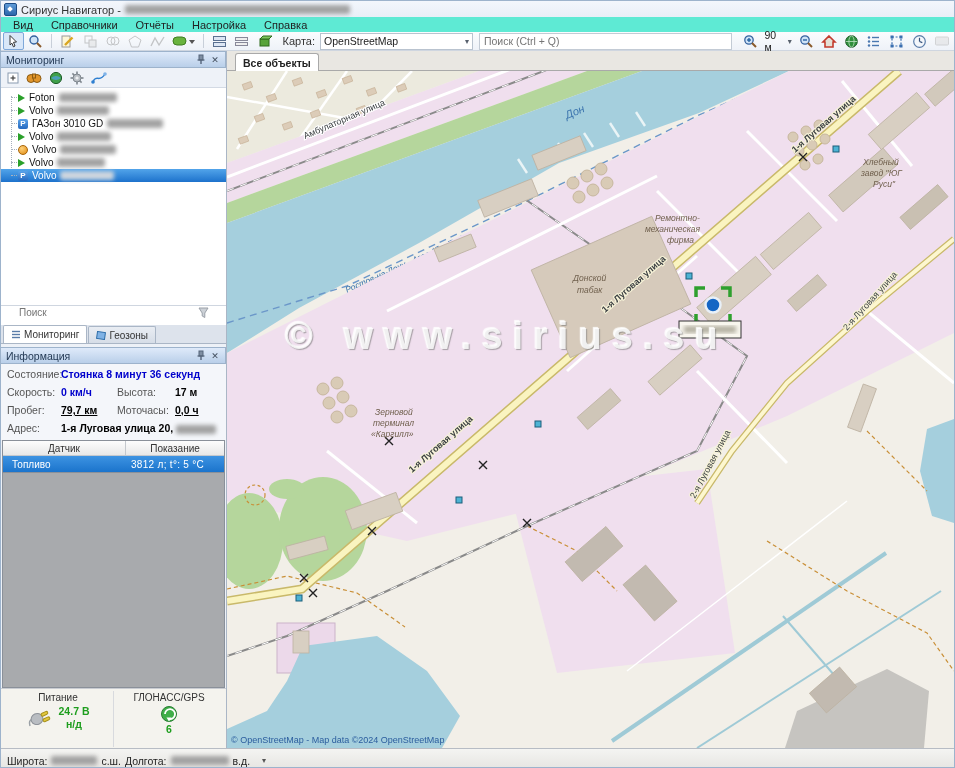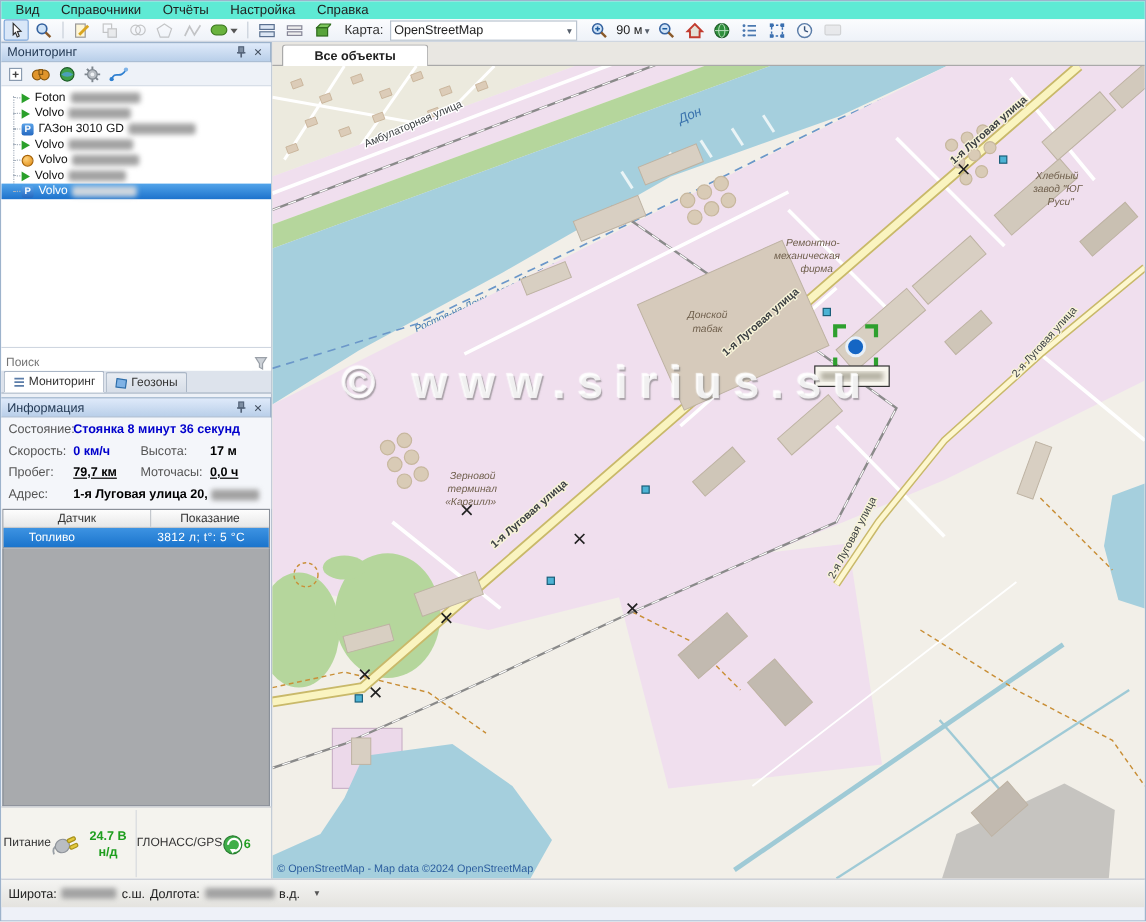--- a/index.html
+++ b/index.html
@@ -38,73 +38,78 @@
   .ptools{height:19px;display:flex;align-items:center;gap:7px;padding:0 6px;background:#eef2f8;border-bottom:1px solid #d3dae4;}
   .tree{flex:1;background:#fff;overflow:hidden;position:relative;padding-top:3px;}
   .tree::before{content:'';position:absolute;left:10px;top:8px;height:84px;border-left:1px dotted #a7b1bd;}
   .trow{height:13px;display:flex;align-items:center;gap:4px;padding-left:17px;font-size:10px;color:#111;position:relative;white-space:nowrap;}
   .trow::before{content:'';position:absolute;left:10px;top:6px;width:6px;border-top:1px dotted #a7b1bd;}
   .trow.sel{background:linear-gradient(#52a4ea,#1d72cc);color:#fff;}
   .mov{width:0;height:0;border-left:7px solid #2aa02a;border-top:4.5px solid transparent;border-bottom:4.5px solid transparent;}
   .pbadge{width:10px;height:10px;background:linear-gradient(#5aa2e8,#2468c0);color:#fff;border-radius:2px;
           font-size:8px;font-weight:bold;display:flex;align-items:center;justify-content:center;}
   .idleball{width:10px;height:10px;border-radius:50%;background:radial-gradient(circle at 35% 30%,#ffd27a,#e08a12);border:1px solid #a86408;box-sizing:border-box;}
-  .psearch{height:19px;display:flex;align-items:flex-end;background:#fff;border-top:1px solid #cfd6e0;padding:0 2px;}
+  .psearch{height:19px;display:flex;align-items:flex-start;background:#fff;border-top:1px solid #cfd6e0;padding:0 16px;}
   .psearch input{flex:1;border:none;outline:none;font-size:10px;color:#888;font-family:"Liberation Sans",sans-serif;}
   .ptabs{height:18px;display:flex;align-items:flex-end;background:#dde3ec;border-bottom:1px solid #aab6c6;padding-left:2px;gap:1px;}
   .ptab{height:16px;display:flex;align-items:center;gap:3px;padding:0 7px;font-size:10px;color:#333;
         border:1px solid #aab6c6;border-bottom:none;border-radius:2px 2px 0 0;background:linear-gradient(#e9edf3,#d6dde7);}
   .ptab.active{background:#fff;height:17px;}
   .infohead{margin-top:3px;}
   .infobody{background:#f4f6fa;padding:4px 6px 2px 6px;height:70px;box-sizing:content-box;}
   .irow{display:grid;grid-template-columns:54px 56px 58px auto;margin-bottom:6px;font-size:10.5px;align-items:baseline;}
   .irow .lab{color:#555;}
   .bluev{color:#0000cc;font-weight:bold;}
   .blackv{color:#000;font-weight:bold;}
   .und{text-decoration:underline;}
   .span3{grid-column:2 / span 3;}
   .sensortbl{border:1px solid #8a9099;margin:0 1px;background:#fff;}
   .shead{display:flex;height:14px;background:linear-gradient(#fdfdfd,#e8e8e8);border-bottom:1px solid #c4c8cd;font-size:10px;color:#333;}
   .shead .c1{width:122px;border-right:1px solid #c4c8cd;display:flex;align-items:center;justify-content:center;}
   .shead .c2{flex:1;display:flex;align-items:center;justify-content:center;}
   .srow{display:flex;height:16px;background:linear-gradient(#3d93e2,#1b74cc);color:#fff;font-size:10px;align-items:center;}
-  .srow .c1{width:122px;padding-left:21px;box-sizing:border-box;}
+  .srow .c1{width:122px;padding-left:9px;box-sizing:border-box;}
   .srow .c2{flex:1;padding-left:6px;letter-spacing:.3px;}
   .grayarea{flex:1;background:#a8aaad;border:1px solid #8a9099;border-top:none;margin:0 1px;}
   .gauges{height:56px;background:#f4f3ee;border-top:1px solid #c9ccd2;display:flex;padding:2px 2px 1px 2px;box-sizing:content-box;}
-  .gcell{flex:1;display:flex;flex-direction:row;align-items:center;border-right:1px solid #d8dade;padding-top:1px;}
+  .gcell{flex:1;display:flex;flex-direction:column;align-items:center;border-right:1px solid #d8dade;padding-top:1px;}
   .gcell:last-child{border-right:none;}
   .glab{font-size:10px;color:#333;margin-bottom:2px;}
   .gval{font-size:10.5px;font-weight:bold;color:#1e9e1e;}
   .powrow{display:flex;align-items:center;gap:6px;}
   .powcol{display:flex;flex-direction:column;align-items:center;gap:1px;}
   
   .statusbar{height:23px;display:flex;align-items:center;background:linear-gradient(#f4f4f2,#e4e3df);
              border-top:1px solid #b7bcc4;padding:0 6px;font-size:10.5px;color:#222;gap:4px;}
   .sbarrow{margin-left:8px;color:#555;font-size:8px;}
   
   .mapside{flex:1;display:flex;flex-direction:column;background:#e9e7e2;}
   .maptabs{height:20px;background:#e9e7e2;border-bottom:1px solid #a9a9a9;display:flex;align-items:flex-end;padding-left:8px;}
   .maptab{height:17px;background:#fff;border:1px solid #a9a9a9;border-bottom:none;border-radius:3px 3px 0 0;
-          display:flex;align-items:center;padding:0 26px;font-size:10.5px;font-weight:bold;color:#222;margin-bottom:-1px;}
+          display:flex;align-items:center;padding:0 7px;font-size:10.5px;font-weight:bold;color:#222;margin-bottom:-1px;}
   .mapwrap{position:relative;width:727px;height:677px;}
   .watermark{position:absolute;left:58px;top:244px;font-size:38px;font-weight:bold;letter-spacing:10px;
              color:rgba(255,255,255,0.82);text-shadow:1px 1px 1px rgba(110,110,110,.55),-1px -1px 1px rgba(255,255,255,.9);
              pointer-events:none;white-space:nowrap;}
   .attrib{position:absolute;left:4px;bottom:3px;font-size:9px;color:#2b5d9e;pointer-events:none;}
   svg text{font-family:"Liberation Sans",sans-serif;}
   .mlbl{font-size:8.5px;fill:#6f5f4c;font-style:italic;}
   .rlbl{font-size:9px;fill:#3c4043;paint-order:stroke;stroke:#f7f3d8;stroke-width:2.2px;font-weight:bold;}
   .wlbl{fill:#3a73ad;font-style:italic;}
 </style>
 </head>
 <body>
 
 <div class="app">
 
+  <div class="titlebar">
+    <span class="appicon"></span>
+    <span>Сириус Навигатор -</span>
+    <span class="blur" style="width:225px;"></span>
+  </div>
 
   <div class="menubar">
     <span class="mi">Вид</span>
     <span class="mi">Справочники</span>
     <span class="mi">Отчёты</span>
     <span class="mi">Настройка</span>
     <span class="mi">Справка</span>
   </div>
 
   <div class="toolbar">
@@ -171,20 +176,21 @@
       <svg width="15" height="15">
           <rect x="3" y="5" width="9" height="7" fill="#58a33a" stroke="#2f6b1d"></rect>
           <polygon points="3,5 6,2 15,2 12,5" fill="#7cc45c" stroke="#2f6b1d"></polygon>
         </svg>
     </span>
     <span class="tlabel">Карта:</span>
     <span class="combo">
       <span>OpenStreetMap</span>
       <span class="arr">▾</span>
     </span>
+    <input class="tsearch" placeholder="Поиск (Ctrl + Q)" style="">
     <span class="tbtn" style="margin-left:6px;">
       <svg width="15" height="15">
           <circle cx="6" cy="6" r="4.2" fill="#cfe3f7" stroke="#35629f" stroke-width="1.3"></circle>
           <line x1="4" y1="6" x2="8" y2="6" stroke="#1d5c9f" stroke-width="1.3"></line>
           <line x1="6" y1="4" x2="6" y2="8" stroke="#1d5c9f" stroke-width="1.3"></line>
           <line x1="9" y1="9" x2="13" y2="13" stroke="#8a5a2a" stroke-width="2"></line>
         </svg>
     </span>
     <span class="scale">
       <span>90 м</span>

